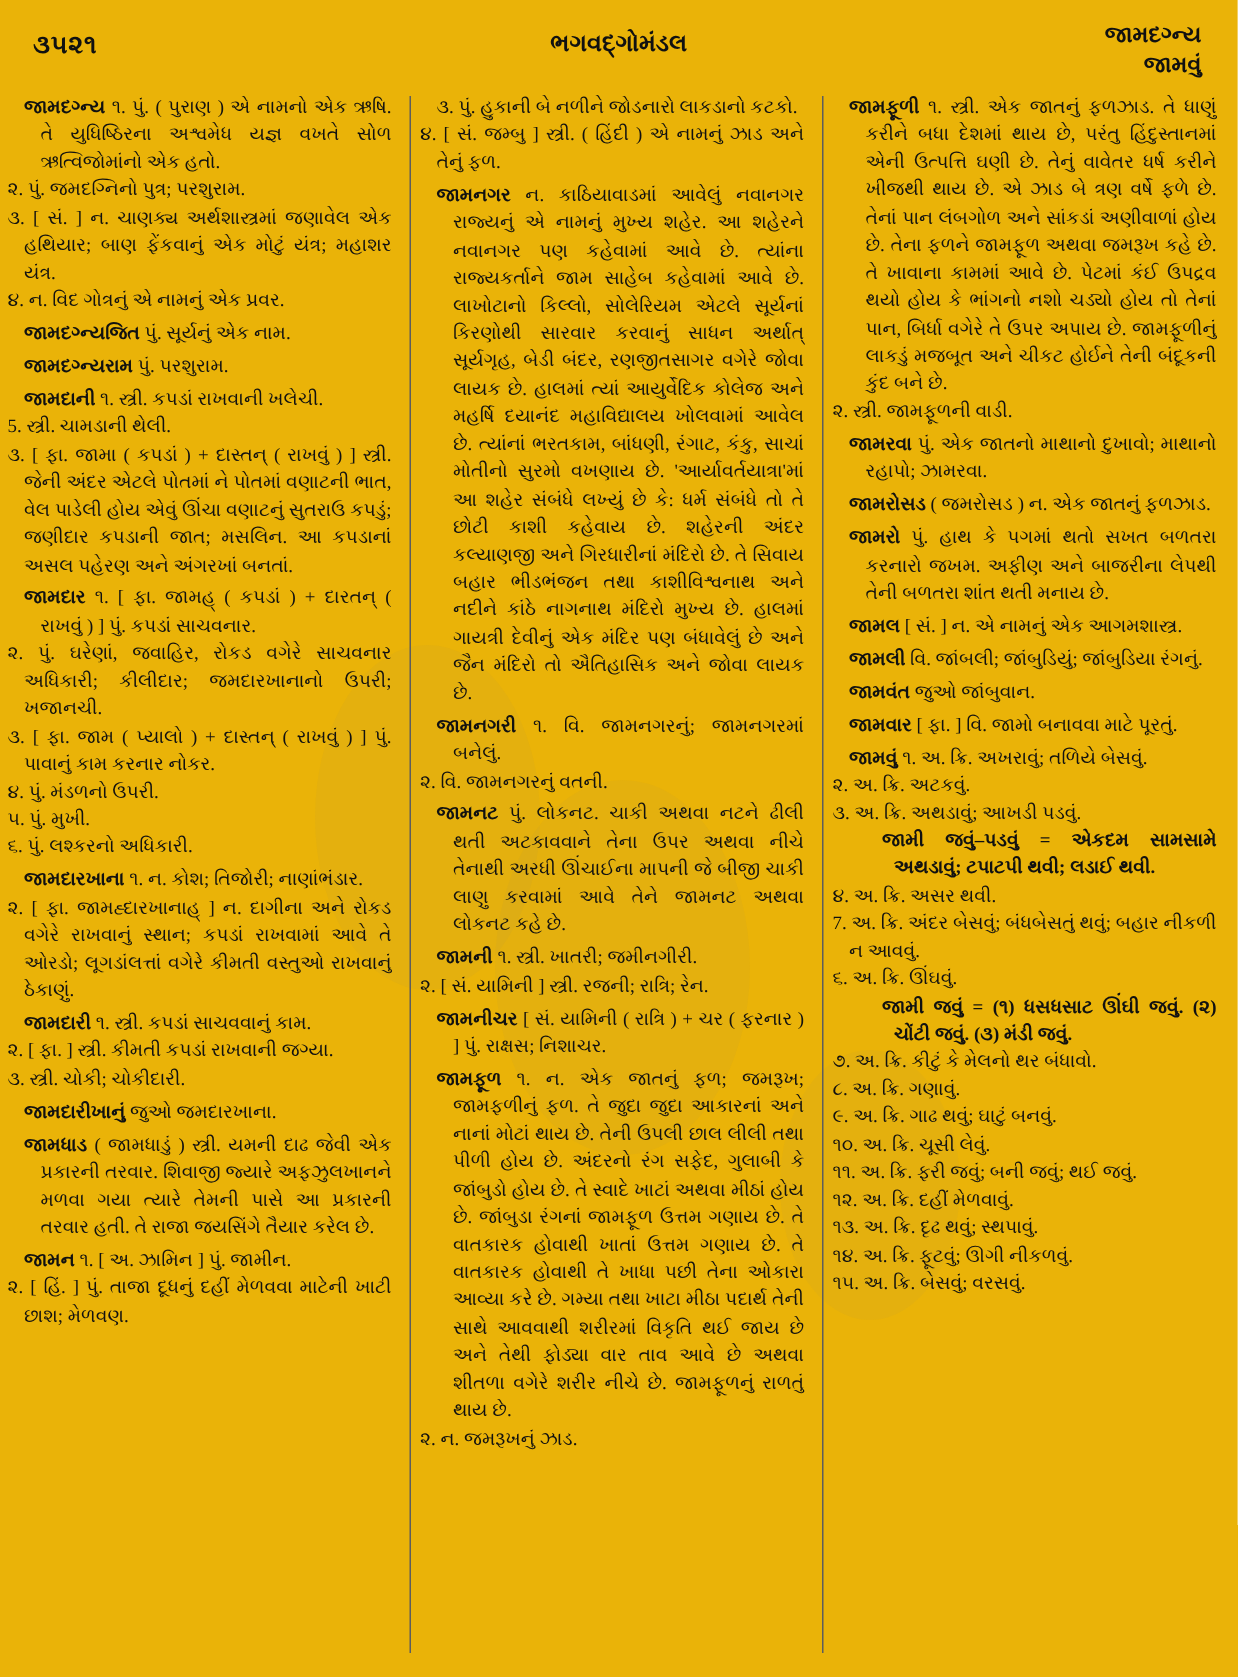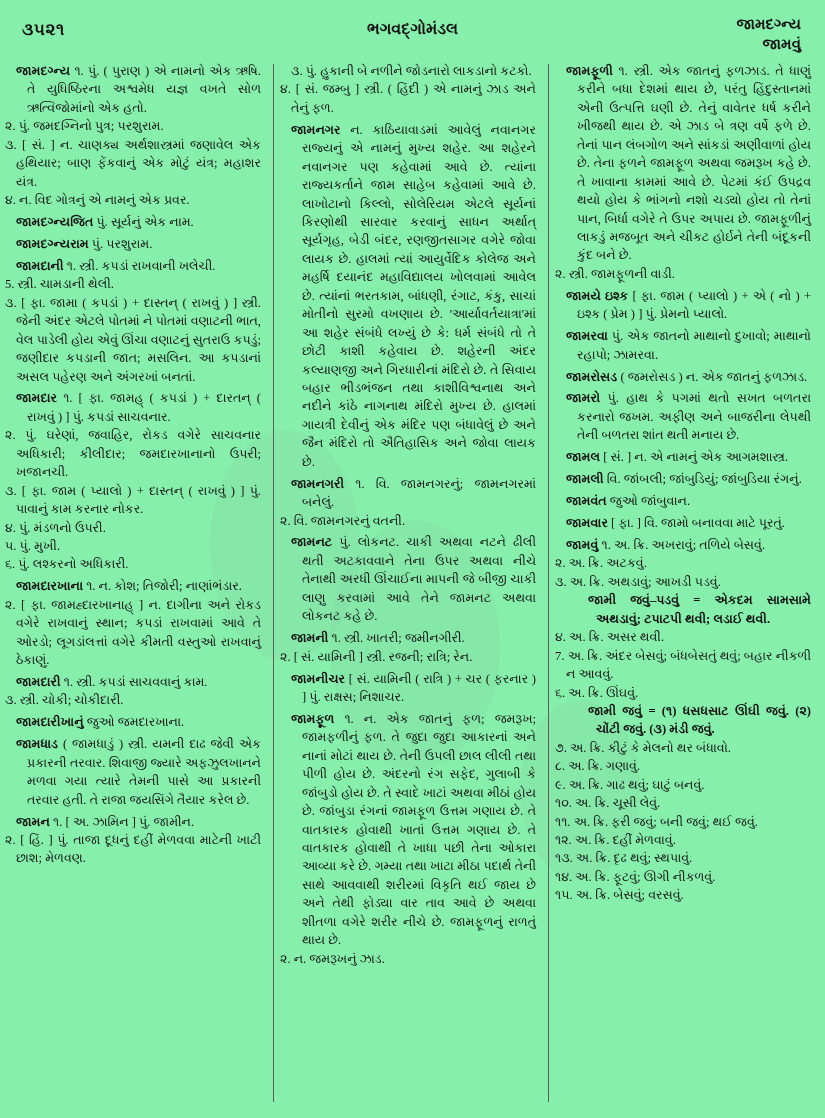--- a/index.html
+++ b/index.html
@@ -15,21 +15,21 @@
     color: #111111;
     position: relative;
     overflow: hidden;
   }
   .page {
     width: 825px;
     height: 1118px;
     position: relative;
     box-sizing: border-box;
     padding: 0;
-    background: #86efac;
+    background: #eab308;
   }
 
   
   .header {
     position: absolute;
     top: 14px;
     left: 0;
     width: 825px;
     height: 48px;
   }
@@ -174,20 +174,21 @@
           <p class="blk">૪. પું. મંડળનો ઉપરી.</p>
           <p class="blk">૫. પું. મુખી.</p>
           <p class="blk">૬. પું. લશ્કરનો અધિકારી.</p>
         </div>
         <div class="entry">
           <p class="blk sense-first"><span class="hw">જામદારખાના</span> ૧. ન. કોશ; તિજોરી; નાણાંભંડાર.</p>
           <p class="blk">૨. [ ફા. જામહ્દારખાનાહ્ ] ન. દાગીના અને રોકડ વગેરે રાખવાનું સ્થાન; કપડાં રાખવામાં આવે તે ઓરડો; લૂગડાંલત્તાં વગેરે કીમતી વસ્તુઓ રાખવાનું ઠેકાણું.</p>
         </div>
         <div class="entry">
           <p class="blk sense-first"><span class="hw">જામદારી</span> ૧. સ્ત્રી. કપડાં સાચવવાનું કામ.</p>
+          <p class="blk">૨. [ ફા. ] સ્ત્રી. કીમતી કપડાં રાખવાની જગ્યા.</p>
           <p class="blk">૩. સ્ત્રી. ચોકી; ચોકીદારી.</p>
         </div>
         <div class="entry">
           <p class="blk sense-first"><span class="hw">જામદારીખાનું</span> જુઓ જમદારખાના.</p>
         </div>
         <div class="entry">
           <p class="blk sense-first"><span class="hw">જામધાડ</span> ( જામધાડું ) સ્ત્રી. યમની દાઢ જેવી એક પ્રકારની તરવાર. શિવાજી જ્યારે અફઝુલખાનને મળવા ગયા ત્યારે તેમની પાસે આ પ્રકારની તરવાર હતી. તે રાજા જયસિંગે તૈયાર કરેલ છે.</p>
         </div>
         <div class="entry">
           <p class="blk sense-first"><span class="hw">જામન</span> ૧. [ અ. ઝામિન ] પું. જામીન.</p>
@@ -218,23 +219,20 @@
         </div>
         <div class="entry">
           <p class="blk sense-first"><span class="hw">જામફૂળ</span> ૧. ન. એક જાતનું ફળ; જમરૂખ; જામફળીનું ફળ. તે જુદા જુદા આકારનાં અને નાનાં મોટાં થાય છે. તેની ઉપલી છાલ લીલી તથા પીળી હોય છે. અંદરનો રંગ સફેદ, ગુલાબી કે જાંબુડો હોય છે. તે સ્વાદે ખાટાં અથવા મીઠાં હોય છે. જાંબુડા રંગનાં જામફૂળ ઉત્તમ ગણાય છે. તે વાતકારક હોવાથી ખાતાં ઉત્તમ ગણાય છે. તે વાતકારક હોવાથી તે ખાધા પછી તેના ઓકારા આવ્યા કરે છે. ગમ્યા તથા ખાટા મીઠા પદાર્થ તેની સાથે આવવાથી શરીરમાં વિકૃતિ થઈ જાય છે અને તેથી ફોડ્યા વાર તાવ આવે છે અથવા શીતળા વગેરે શરીર નીચે છે. જામફૂળનું રાળતું થાય છે.</p>
           <p class="blk">૨. ન. જમરૂખનું ઝાડ.</p>
         </div>
       </div>
     <div class="col" id="col-2">
         <div class="entry">
           <p class="blk sense-first"><span class="hw">જામફૂળી</span> ૧. સ્ત્રી. એક જાતનું ફળઝાડ. તે ધાણું કરીને બધા દેશમાં થાય છે, પરંતુ હિંદુસ્તાનમાં એની ઉત્પત્તિ ઘણી છે. તેનું વાવેતર ધર્ષ કરીને ખીજથી થાય છે. એ ઝાડ બે ત્રણ વર્ષે ફળે છે. તેનાં પાન લંબગોળ અને સાંકડાં અણીવાળાં હોય છે. તેના ફળને જામફૂળ અથવા જમરૂખ કહે છે. તે ખાવાના કામમાં આવે છે. પેટમાં કંઈ ઉપદ્રવ થયો હોય કે ભાંગનો નશો ચડ્યો હોય તો તેનાં પાન, બિર્ધા વગેરે તે ઉપર અપાય છે. જામફૂળીનું લાકડું મજબૂત અને ચીકટ હોર્ઇને તેની બંદૂકની કુંદ બને છે.</p>
           <p class="blk">૨. સ્ત્રી. જામફૂળની વાડી.</p>
-        </div>
-        <div class="entry">
-          <p class="blk sense-first"><span class="hw">જામયે ઇશ્ક</span> [ ફા. જામ ( પ્યાલો ) + એ ( નો ) + ઇશ્ક ( પ્રેમ ) ] પું. પ્રેમનો પ્યાલો.</p>
         </div>
         <div class="entry">
           <p class="blk sense-first"><span class="hw">જામરવા</span> પું. એક જાતનો માથાનો દુખાવો; માથાનો રહાપો; ઝામરવા.</p>
         </div>
         <div class="entry">
           <p class="blk sense-first"><span class="hw">જામરોસડ</span> ( જમરોસડ ) ન. એક જાતનું ફળઝાડ.</p>
         </div>
         <div class="entry">
           <p class="blk sense-first"><span class="hw">જામરો</span> પું. હાથ કે પગમાં થતો સખત બળતરા કરનારો જખમ. અફીણ અને બાજરીના લેપથી તેની બળતરા શાંત થતી મનાય છે.</p>
         </div>

